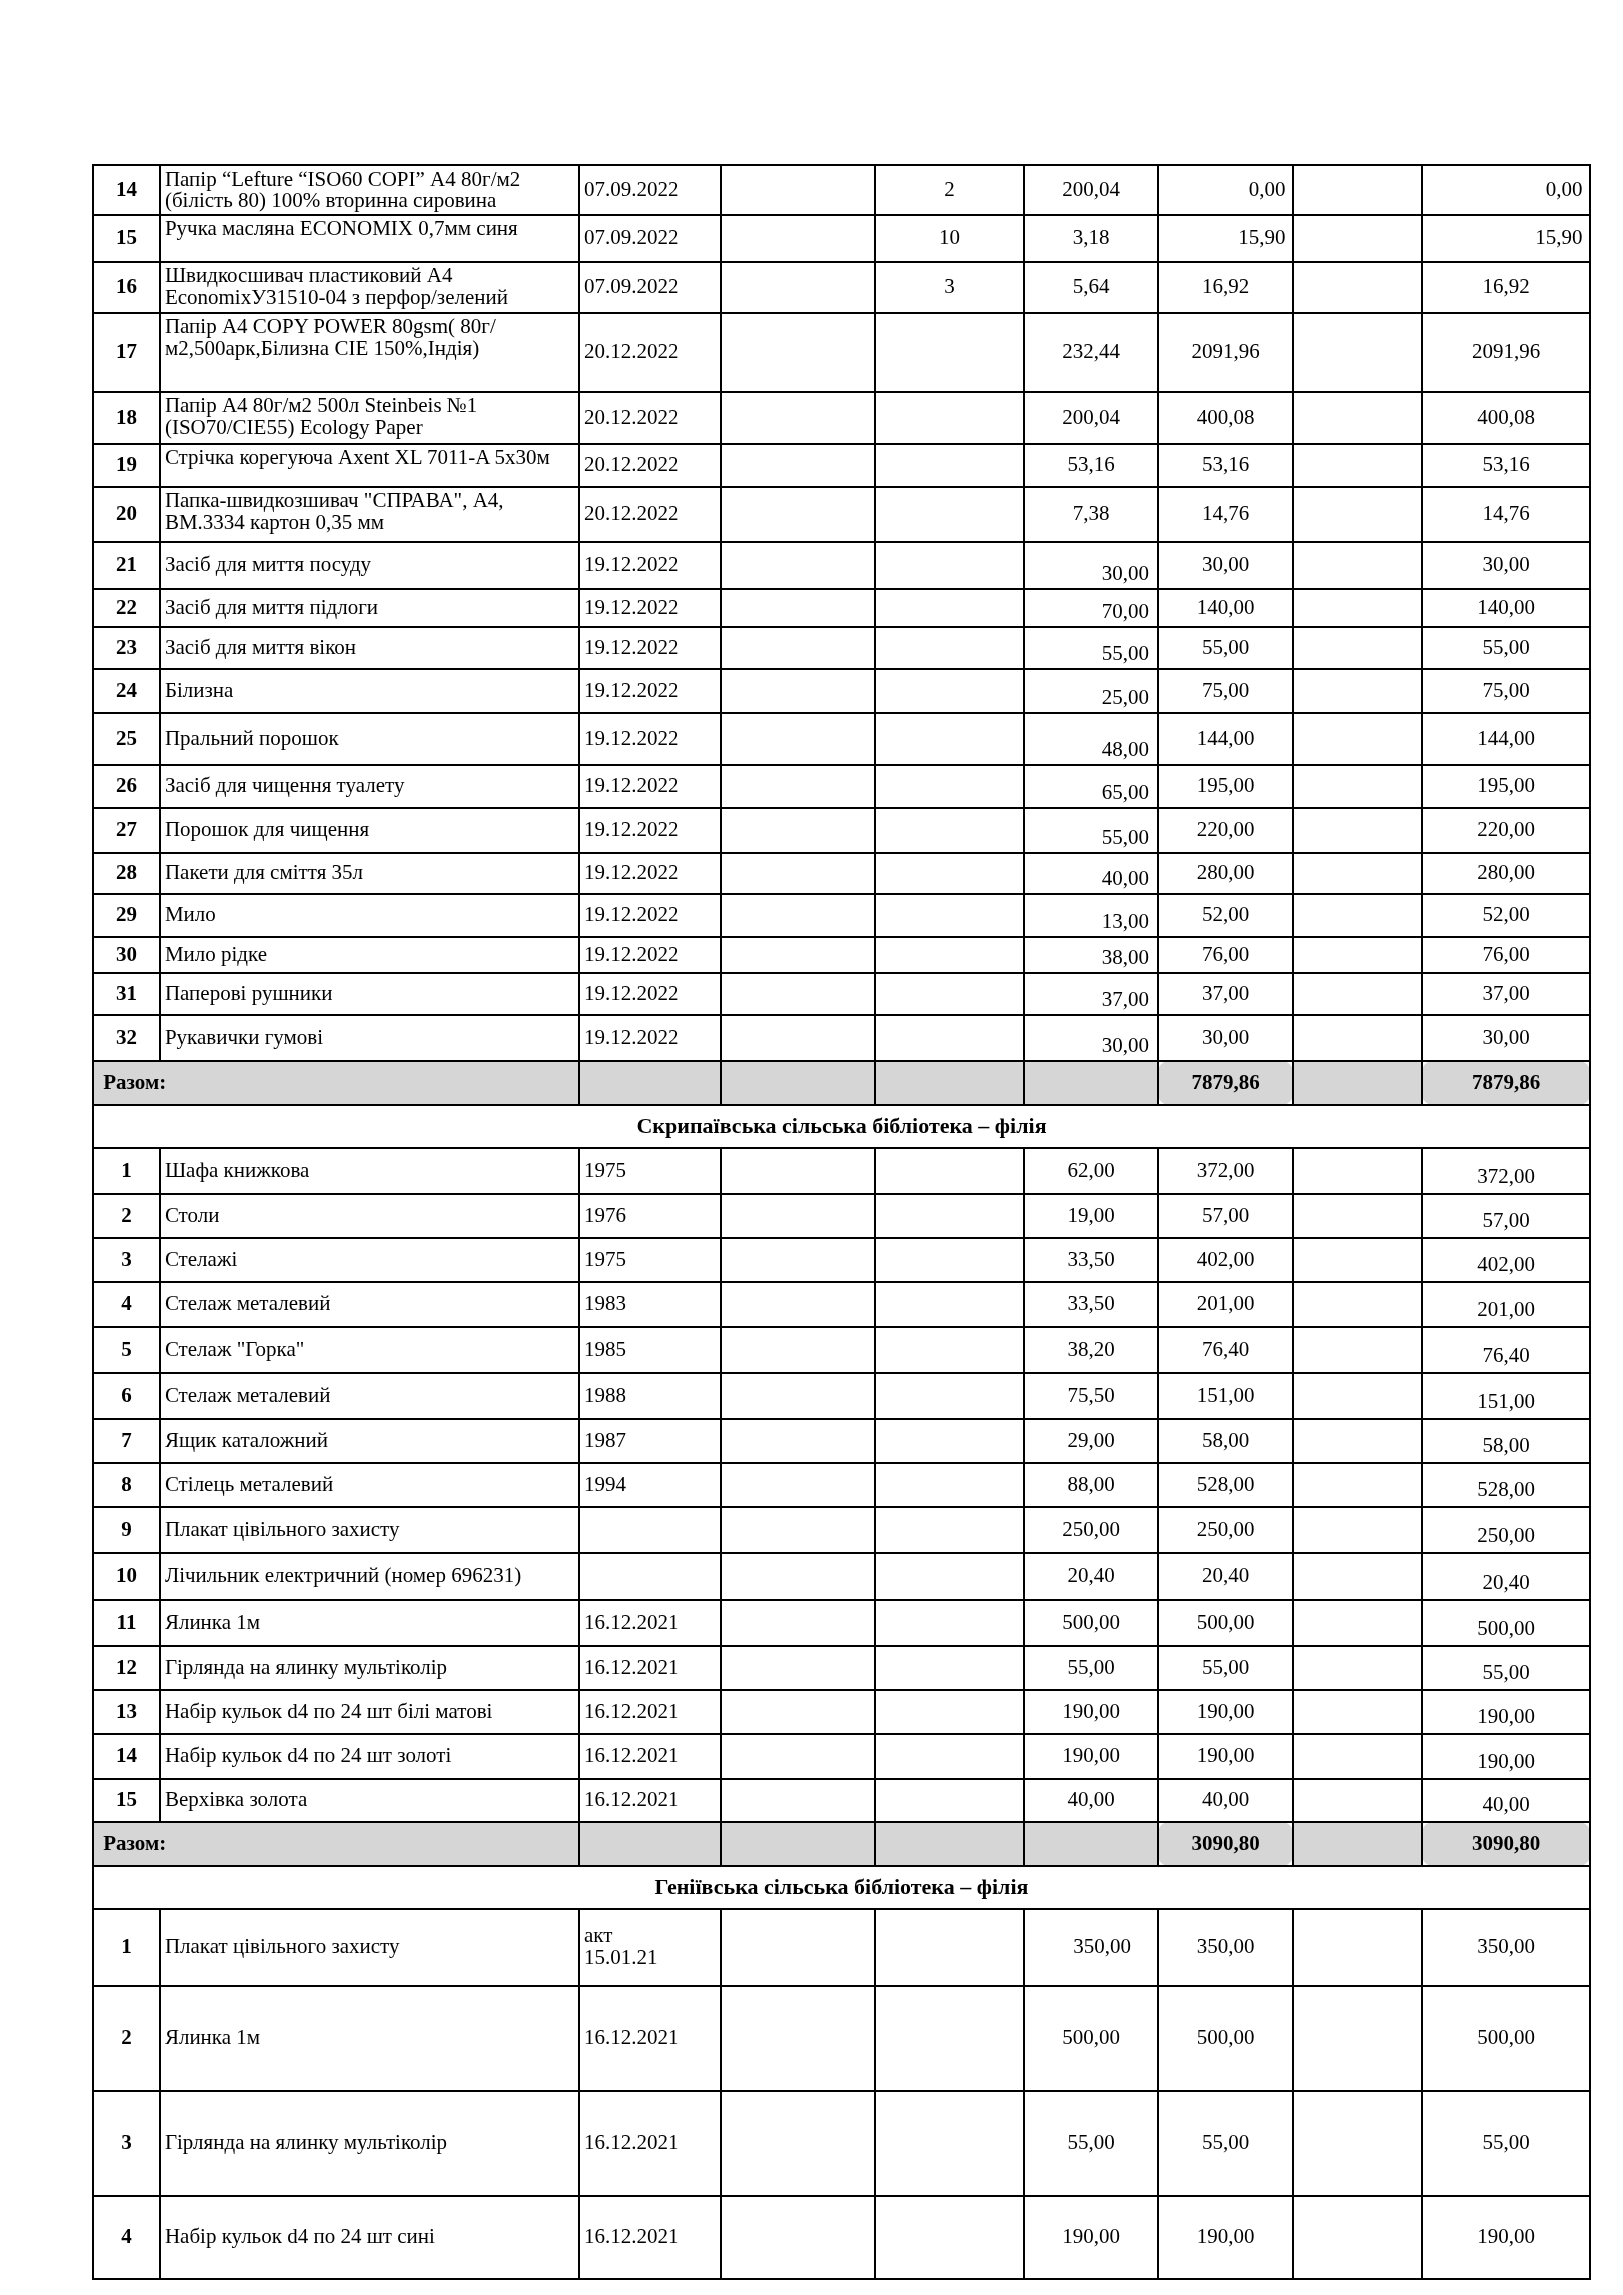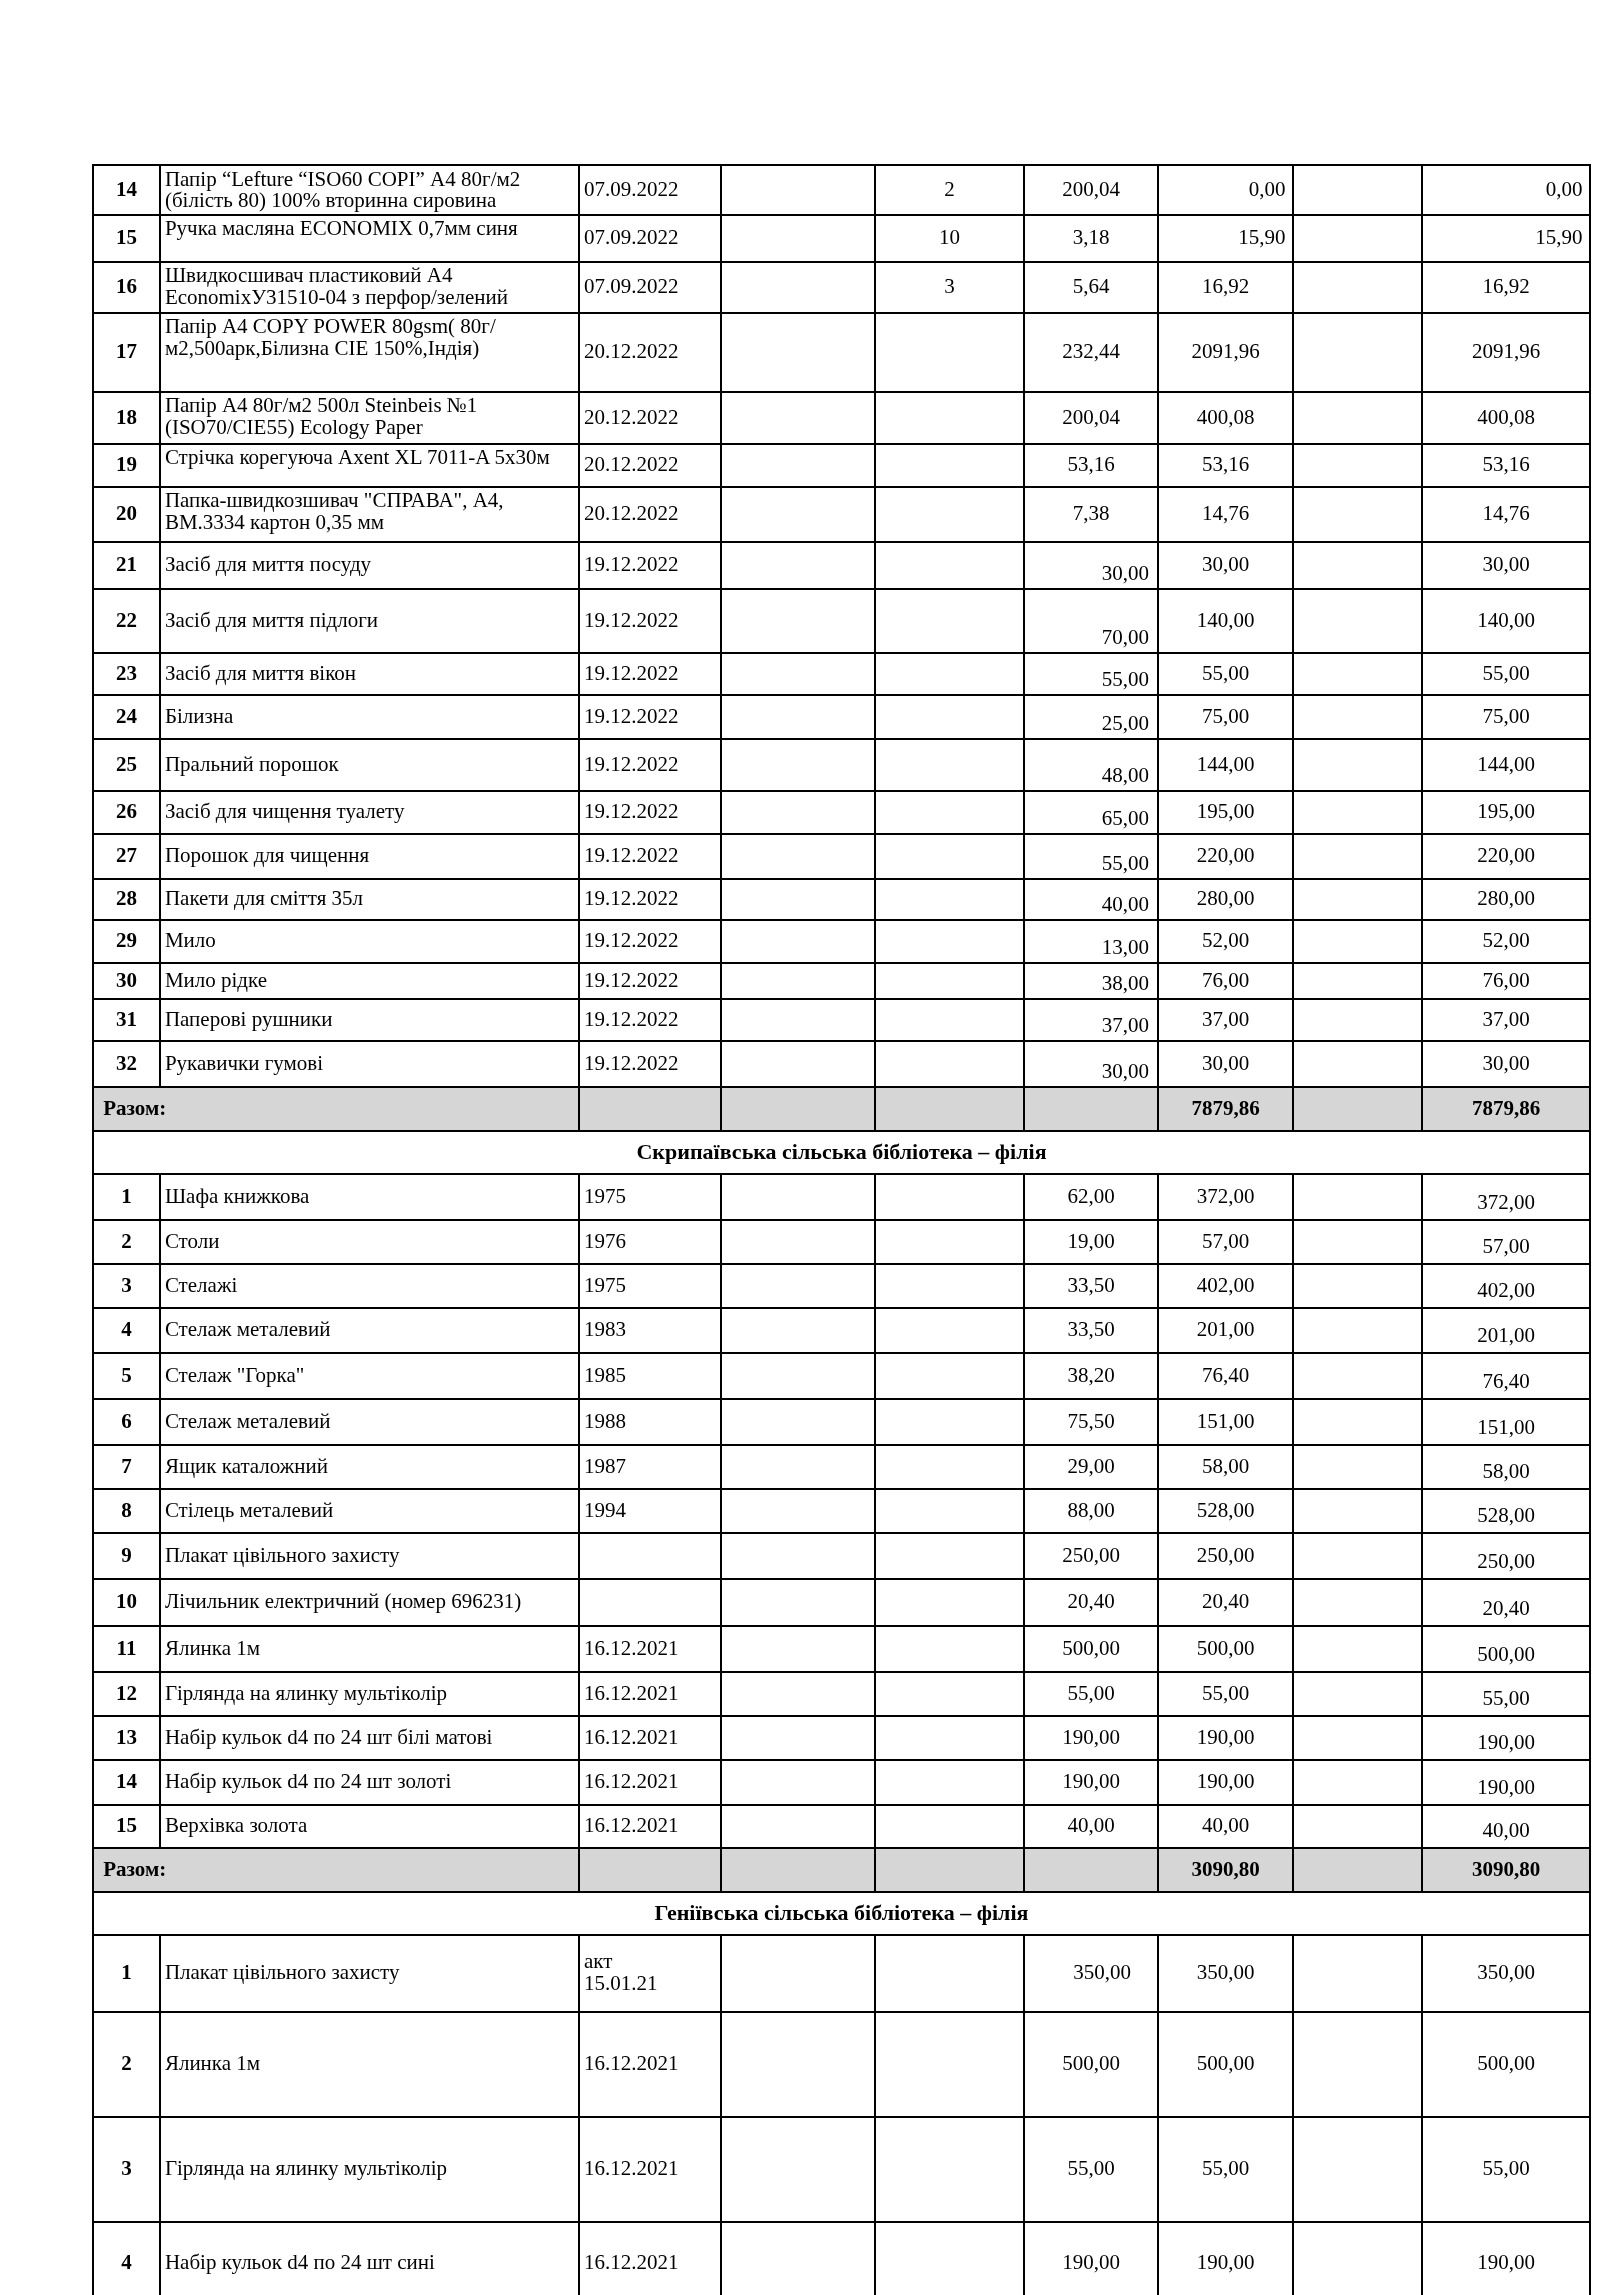--- a/index.html
+++ b/index.html
@@ -41,21 +41,21 @@
   tr.sr td.c-sum1,tr.sr td.c-sum2{text-align:right;padding-right:6.5px;}
   tr.sec1row td.c-sum2{vertical-align:bottom;padding-bottom:5.2px;}
   
   tr.sec-header td{
     font-weight:bold;text-align:center;font-size:22px;
     background:#ffffff;padding:6.5px 0;
   }
   
   tr.total-row td{background:#d6d6d6;font-weight:bold;}
   tr.total-row td.t-label{text-align:left;padding-left:9.2px;}
-  tr.total-row td.t-sum{text-align:center;}
+  tr.total-row td.t-sum{text-align:center;border-radius:11px;}
 </style>
 </head>
 <body>
 
 <div class="sheet">
   <table class="inv">
     <colgroup>
       <col style="width:67px">
         <col style="width:419px">
         <col style="width:142px">
@@ -148,21 +148,21 @@
           <td class="c-num">21</td>
           <td class="c-name">Засіб для миття посуду</td>
           <td class="c-date">19.12.2022</td>
           <td class="c-sp1"></td>
           <td class="c-qty"></td>
           <td class="c-price">30,00</td>
           <td class="c-sum1">30,00</td>
           <td class="c-sp2"></td>
           <td class="c-sum2">30,00</td>
         </tr>
-        <tr class="data-row pbr" style="height: 64px;">
+        <tr class="data-row pbr" style="height: 38px;">
           <td class="c-num">22</td>
           <td class="c-name">Засіб для миття підлоги</td>
           <td class="c-date">19.12.2022</td>
           <td class="c-sp1"></td>
           <td class="c-qty"></td>
           <td class="c-price">70,00</td>
           <td class="c-sum1">140,00</td>
           <td class="c-sp2"></td>
           <td class="c-sum2">140,00</td>
         </tr>

